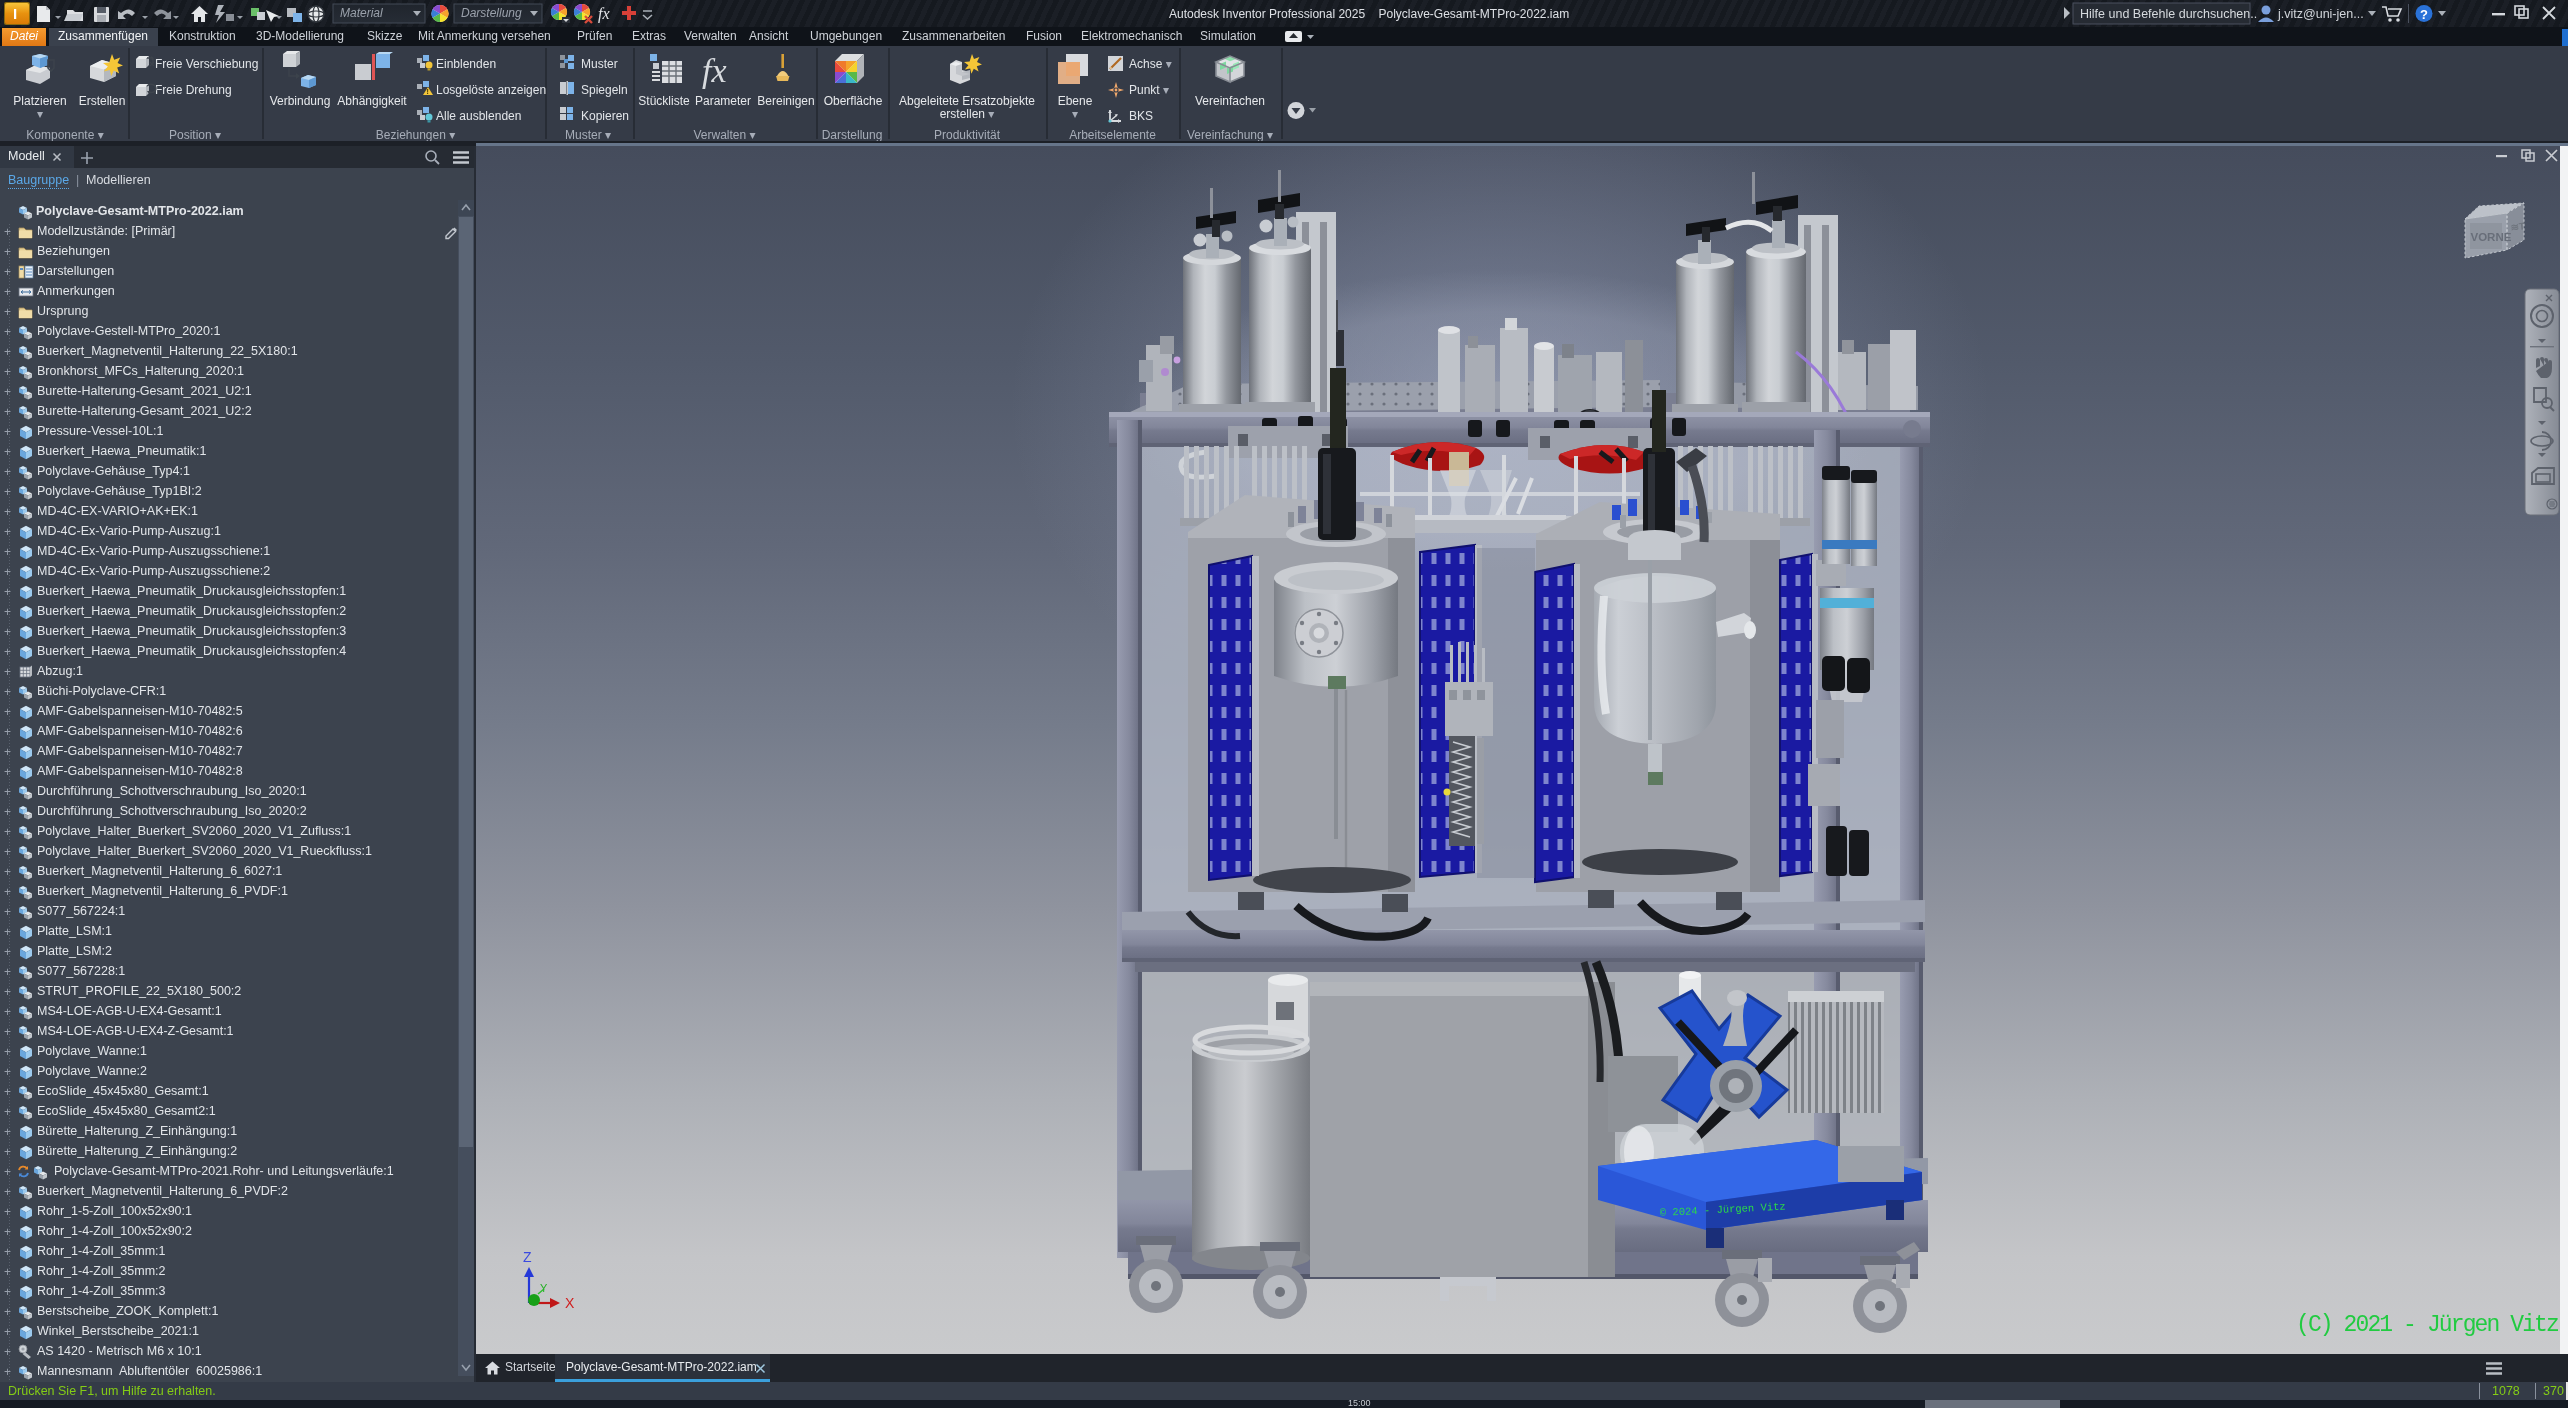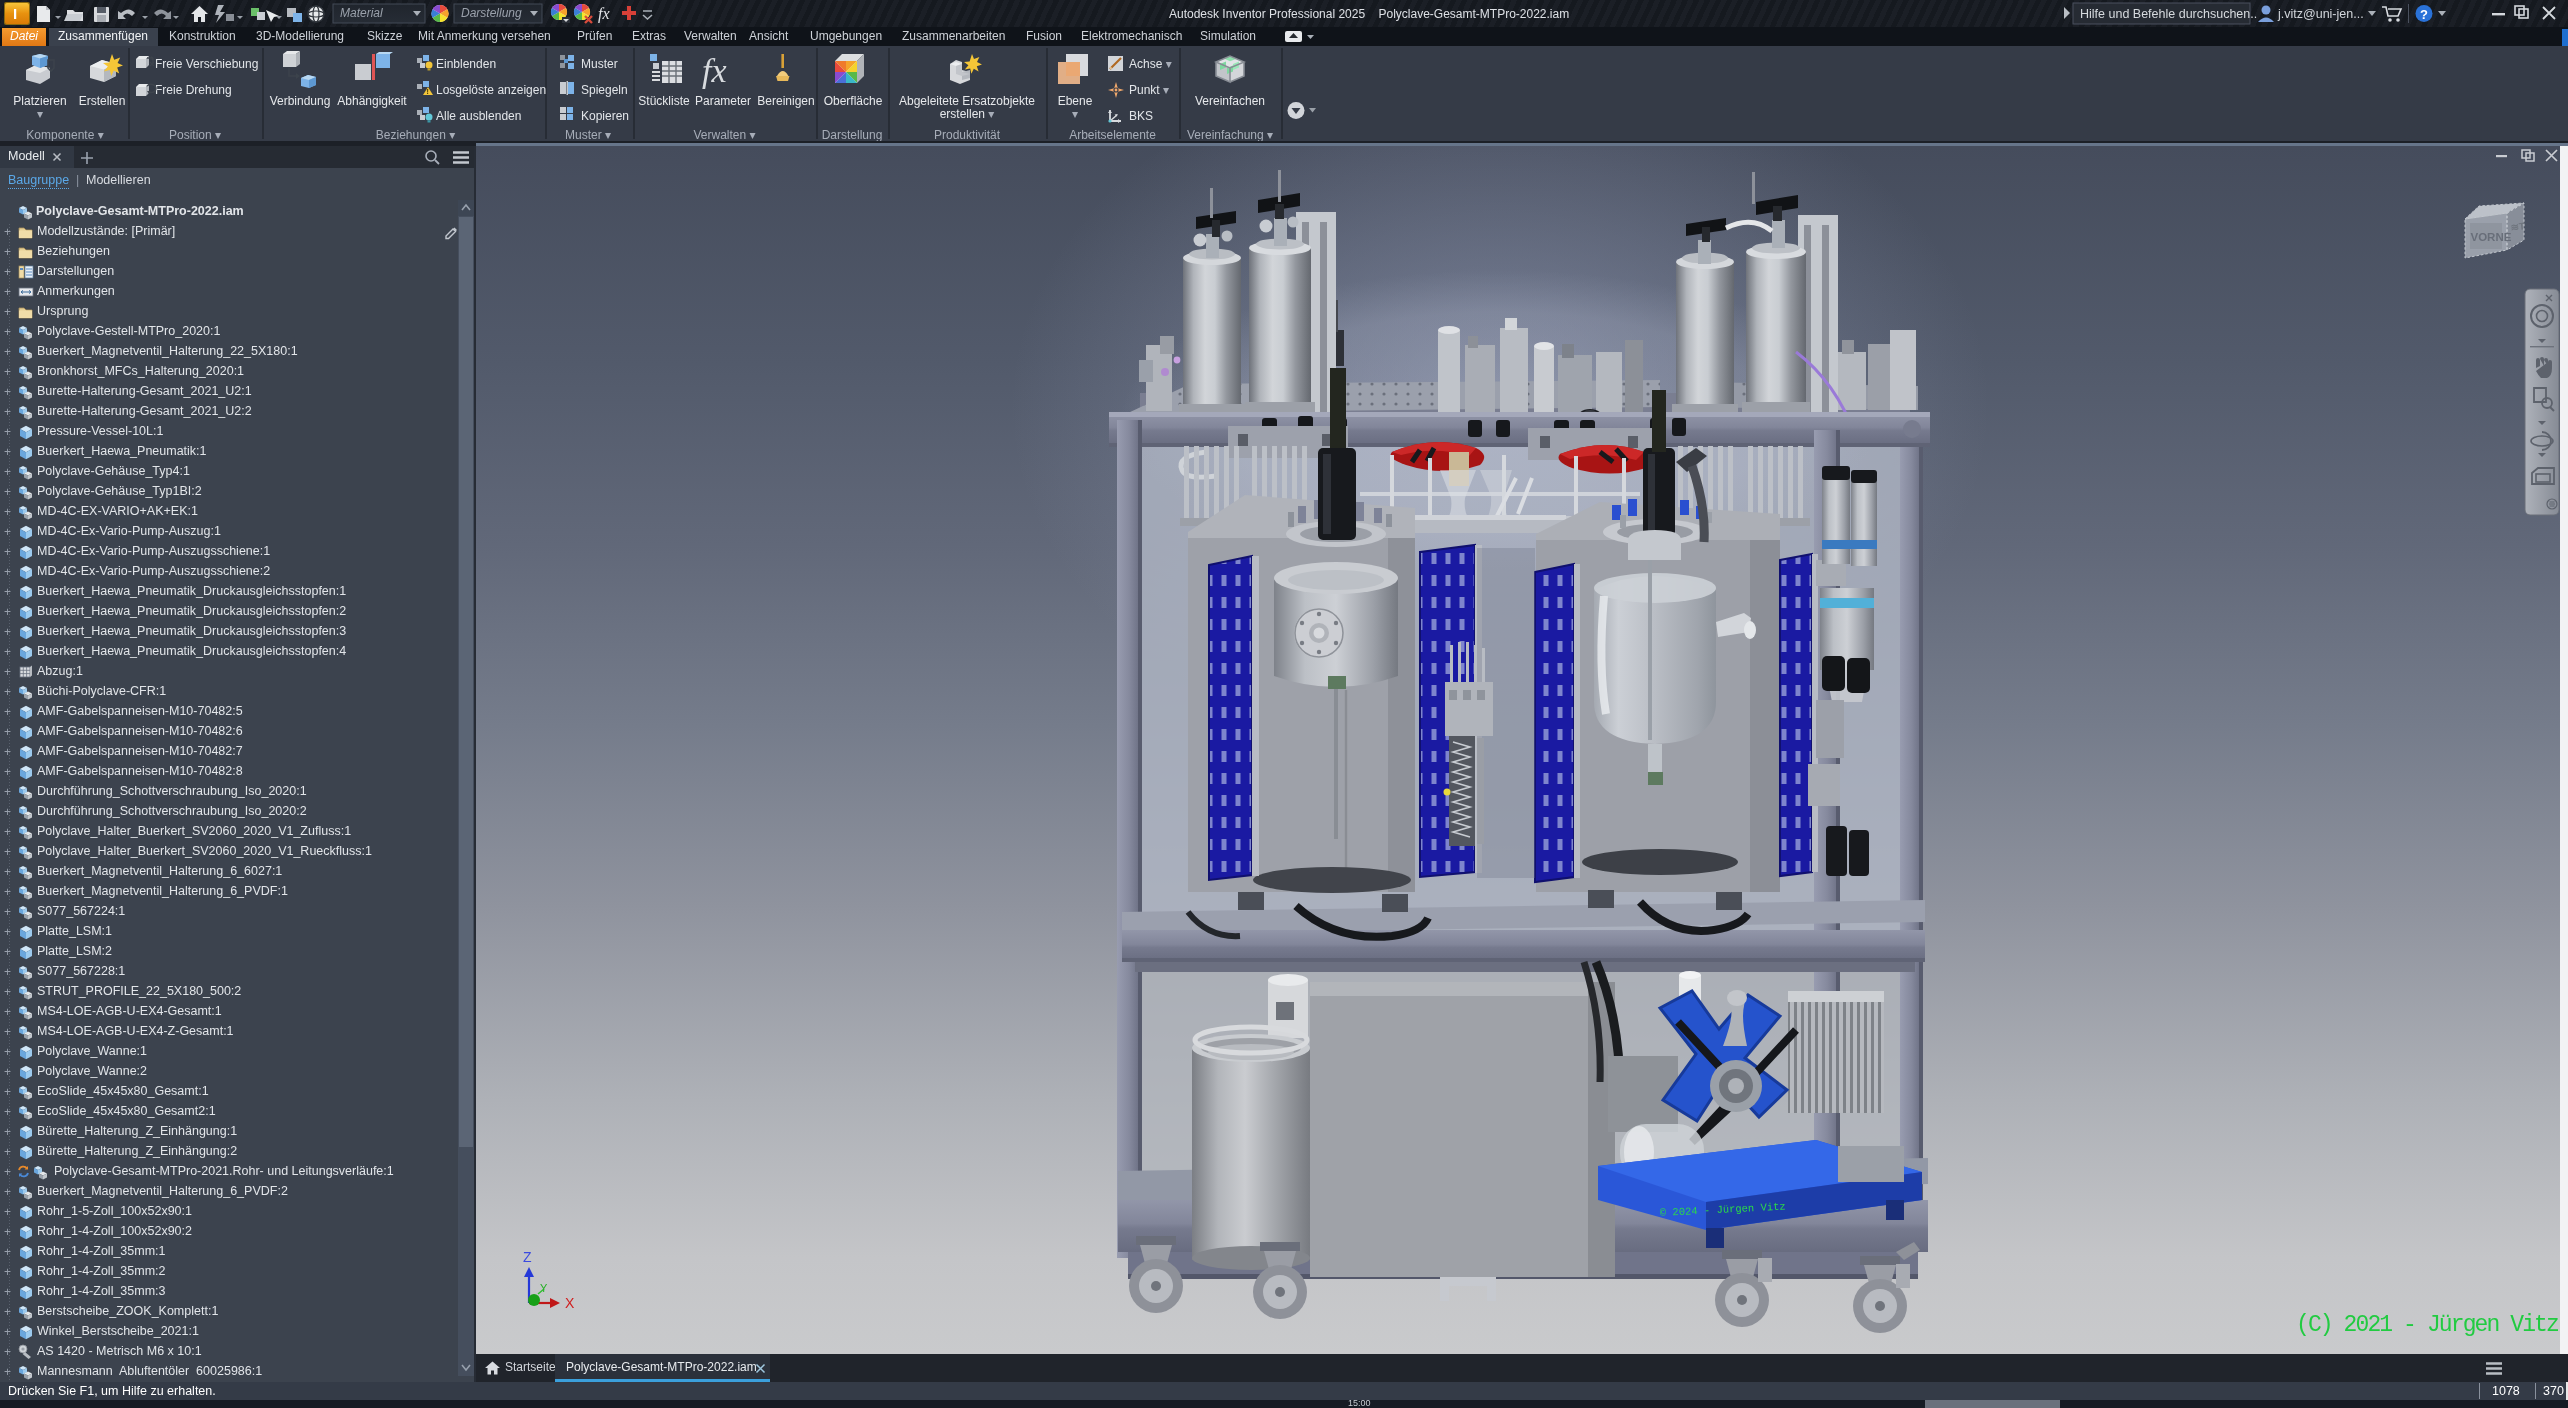--- a/index.html
+++ b/index.html
@@ -35,21 +35,21 @@
 
 #viewport { position:absolute; top:146px; left:476px; width:2084px; height:1208px;
   background:
    radial-gradient(ellipse 680px 500px at 1024px 260px, rgba(158,166,194,0.55), rgba(158,166,194,0) 72%),
    linear-gradient(180deg, #454c5c 0%, #525a6b 18%, #616879 33%, #757c8b 48%, #8f939e 63%, #aeb1b7 79%, #c4c5c8 92%, #c9cacc 100%);
 }
 #whitestrip { position:absolute; top:146px; left:2560px; width:8px; height:1208px; background:#f2f3f4; }
 #bluestrip { position:absolute; top:29px; left:2562px; width:6px; height:17px; background:#1f6fd0; }
 
 #doctabs { position:absolute; top:1354px; left:476px; width:2092px; height:28px; background:#20242b; }
-#statusbar { position:absolute; top:1382px; left:0; width:2568px; height:18px; background:#343b47; color:#ffffff; font-size:12.5px; }
+#statusbar { position:absolute; top:1382px; left:0; width:2568px; height:18px; background:#343b47; color:#84cc16; font-size:12.5px; }
 #taskbar { position:absolute; top:1400px; left:0; width:2568px; height:8px; background:#161b24; }
 .mono { font-family:"Liberation Mono", monospace; }
 </style>
 </head>
 <body>
 <div id="stage">
   <div id="titlebar"></div>
   <svg class="abs" style="top:0;left:0" width="700" height="27">
 
     <rect x="4" y="2" width="26" height="23" rx="2" fill="#8a6a10"></rect>

